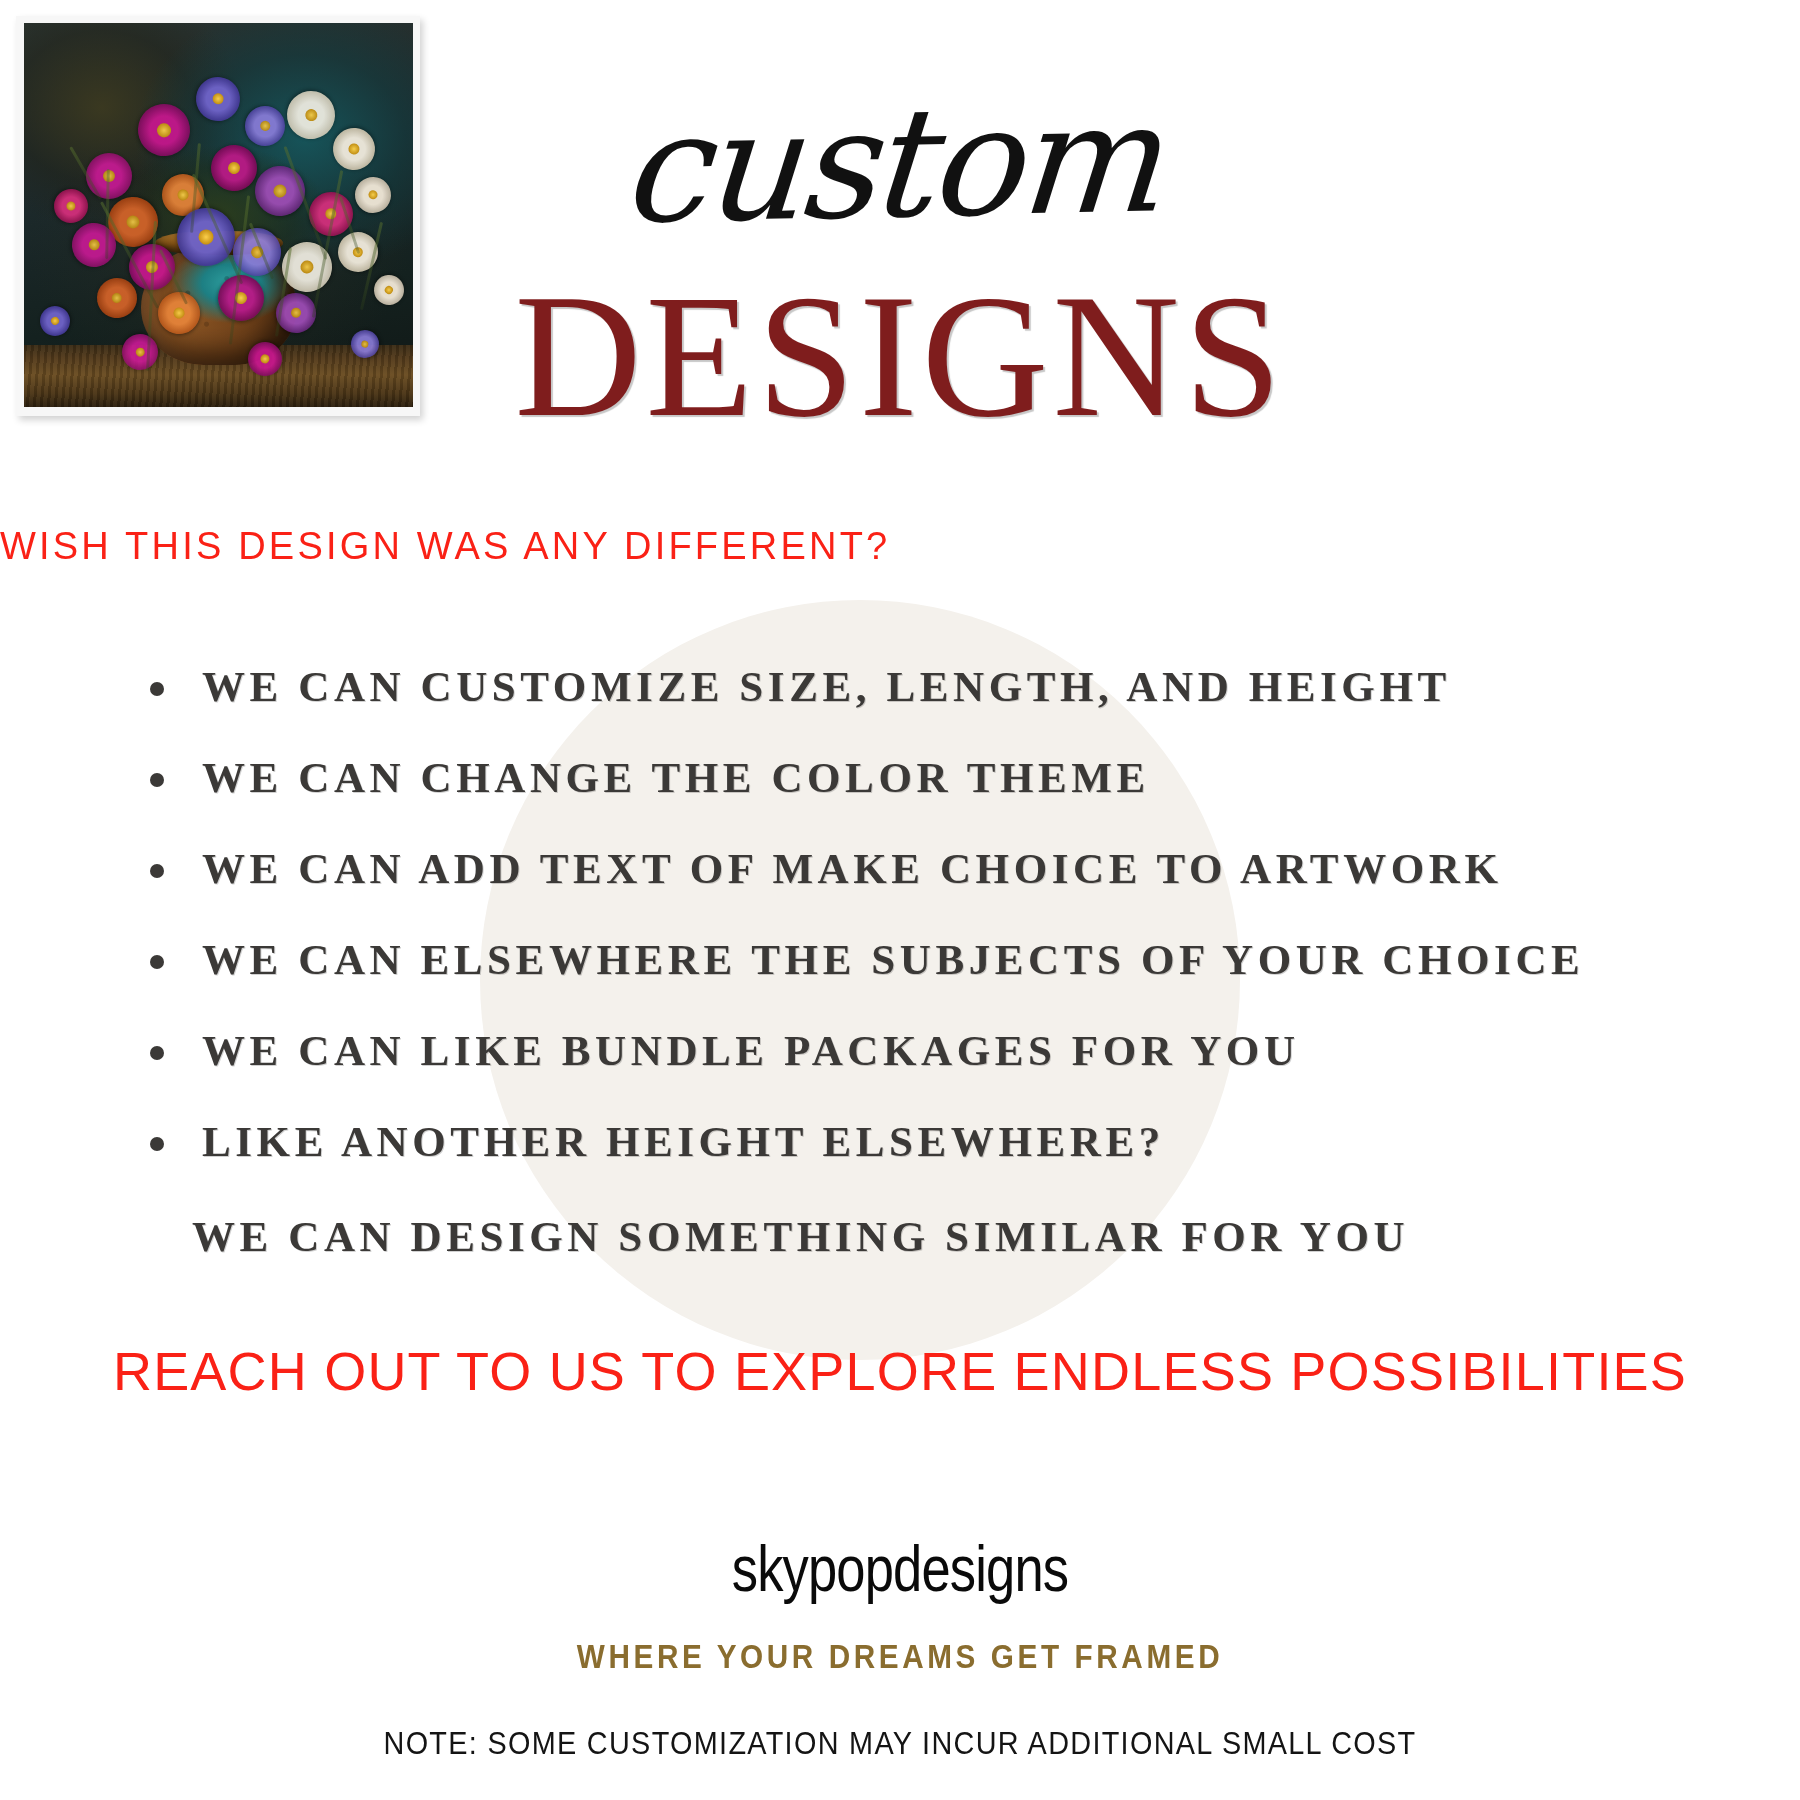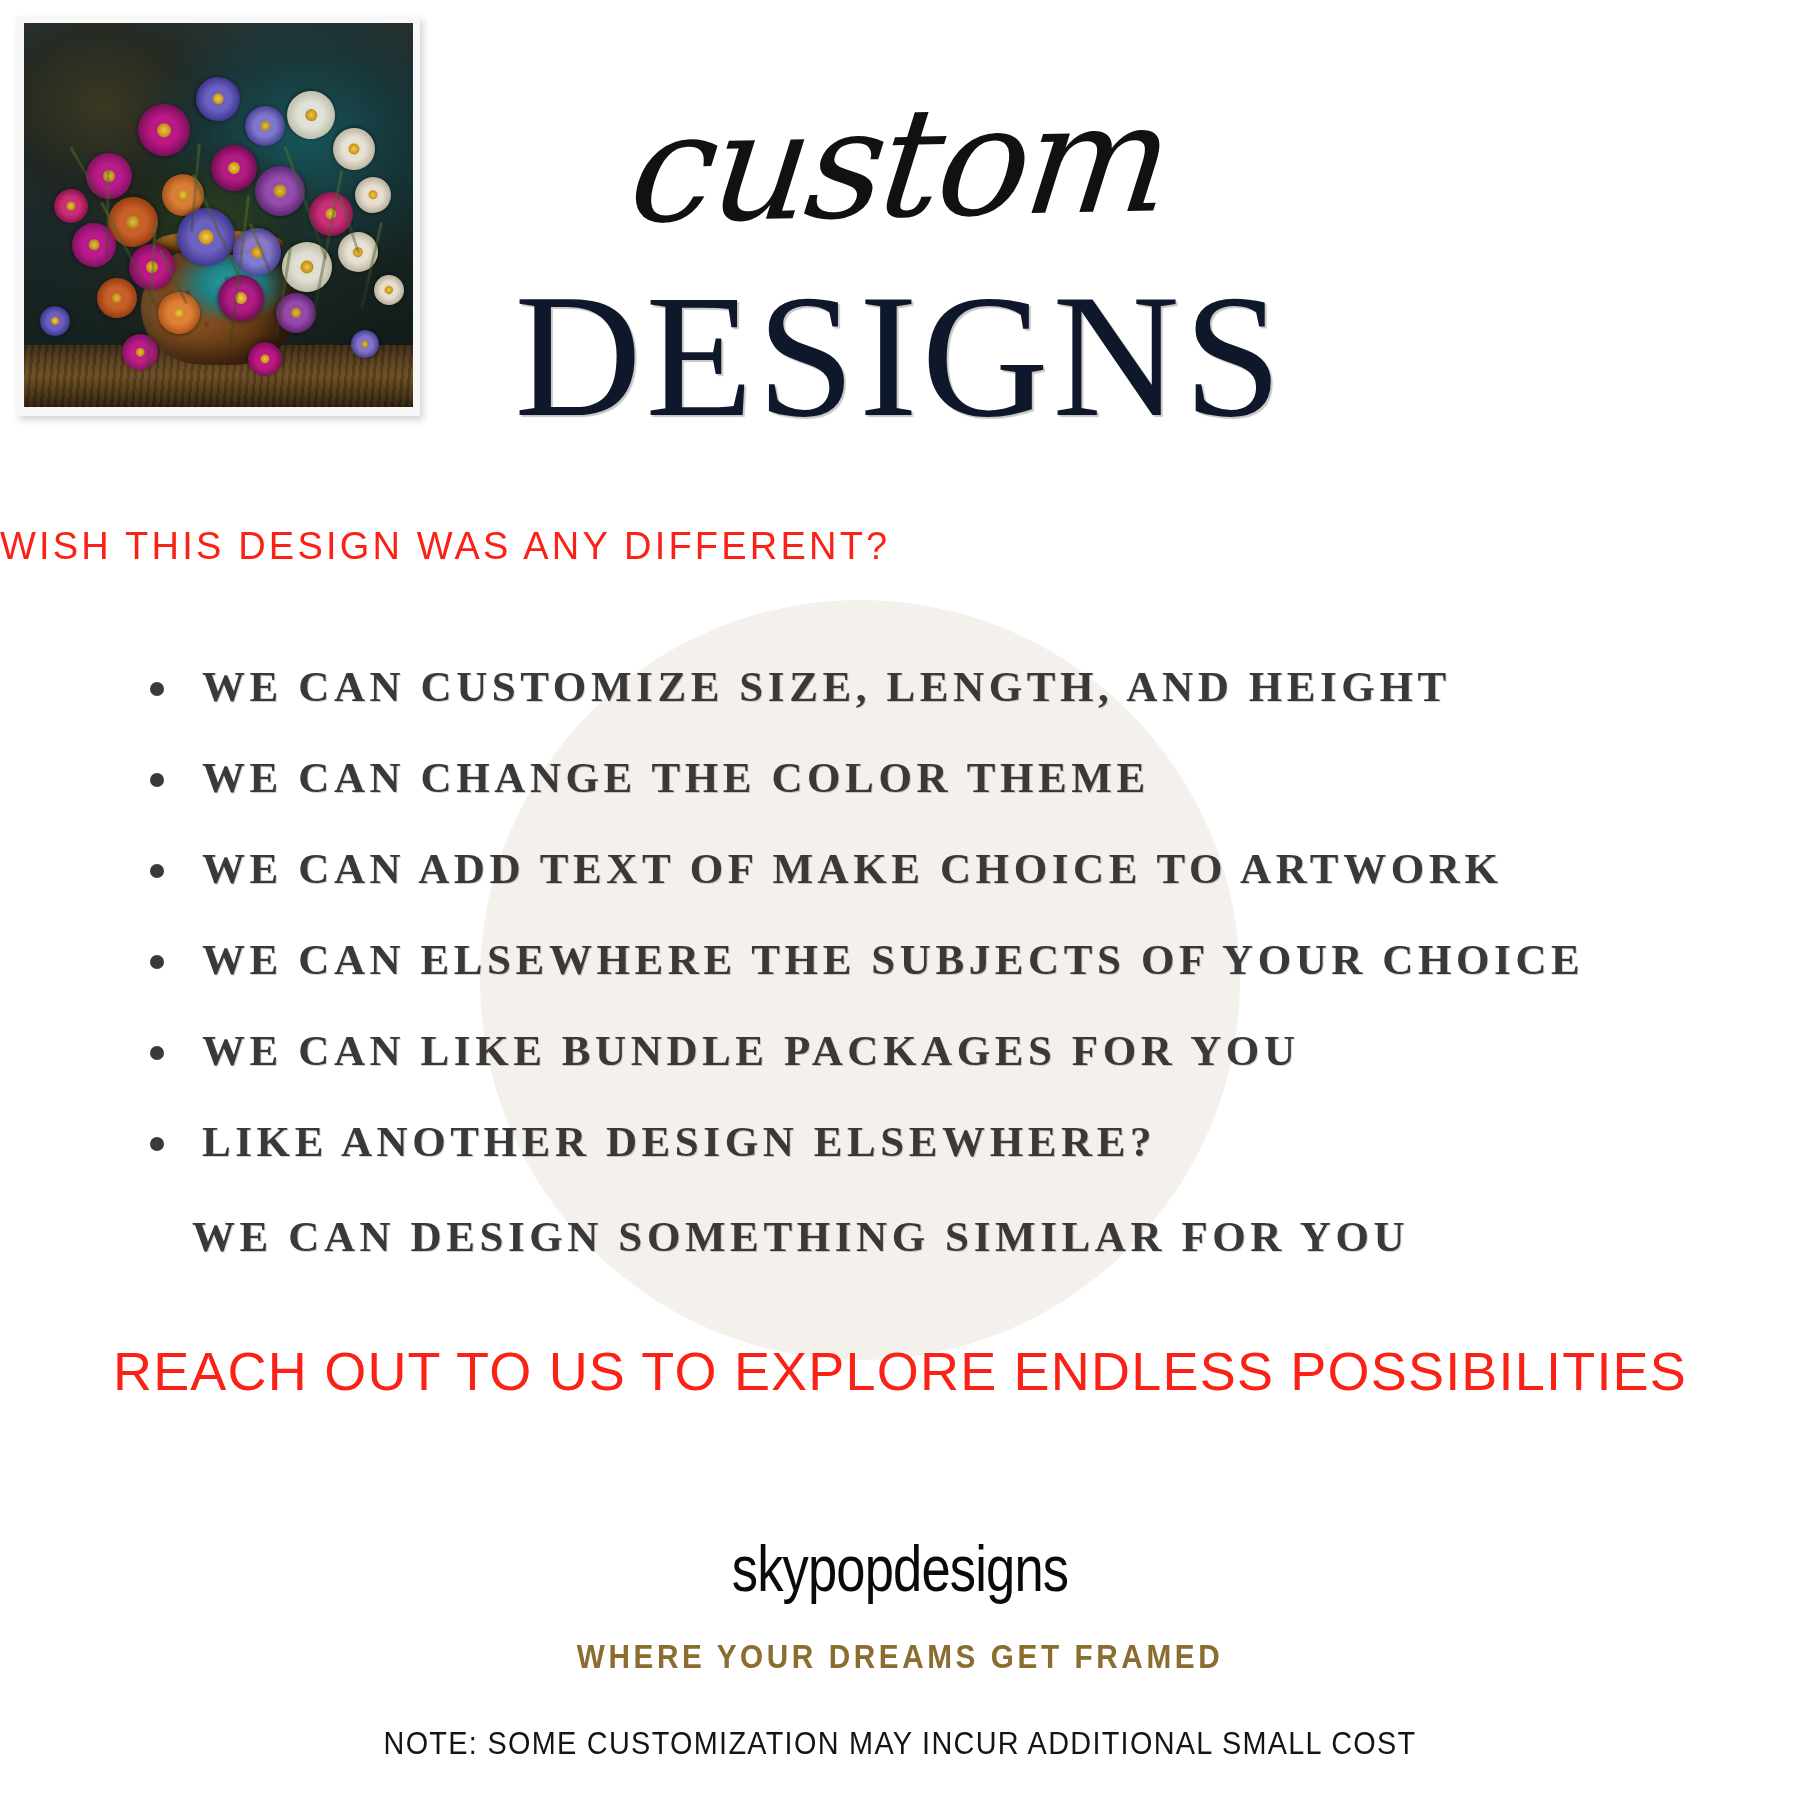--- a/index.html
+++ b/index.html
@@ -157,21 +157,21 @@
   #title-designs {
     position: absolute;
     left: 0; right: 0;
     top: 268px;
     text-align: center;
     font-family: "Liberation Serif", "DejaVu Serif", serif;
     font-weight: 400;
     font-size: 176px;
     line-height: 1;
     letter-spacing: 4px;
-    color: #0f172a;
+    color: #7f1d1d;
     z-index: 2;
     text-shadow: 2px 2px 1px rgba(0,0,0,0.22);
   }
   #tagline-question {
     position: absolute;
     left: 0; right: 0;
     top: 525px;
     font-family: "Liberation Sans", "DejaVu Sans", sans-serif;
     font-weight: 400;
     font-size: 38px;
@@ -343,21 +343,21 @@
 <div id="title-custom">custom</div>
 <div id="title-designs">DESIGNS</div>
 <div id="tagline-question">WISH  THIS  DESIGN  WAS ANY DIFFERENT?</div>
 
 <ul id="feature-list">
     <li><span class="dot"></span><span>WE CAN CUSTOMIZE SIZE, LENGTH, AND HEIGHT</span></li>
     <li><span class="dot"></span><span>WE CAN CHANGE THE COLOR THEME</span></li>
     <li><span class="dot"></span><span>WE CAN ADD TEXT OF MAKE CHOICE TO ARTWORK</span></li>
     <li><span class="dot"></span><span>WE CAN ELSEWHERE THE SUBJECTS OF YOUR CHOICE</span></li>
     <li><span class="dot"></span><span>WE CAN LIKE BUNDLE PACKAGES FOR YOU</span></li>
-    <li><span class="dot"></span><span>LIKE ANOTHER DESIGN ELSEWHERE?</span></li>
+    <li><span class="dot"></span><span>LIKE ANOTHER HEIGHT ELSEWHERE?</span></li>
   </ul>
 <div id="feature-continuation">WE CAN DESIGN SOMETHING SIMILAR FOR YOU</div>
 
 <div id="cta-line">REACH OUT TO US TO EXPLORE ENDLESS POSSIBILITIES</div>
 
 <div id="brand-name">skypopdesigns</div>
 <div id="brand-tagline">WHERE YOUR DREAMS GET FRAMED</div>
 <div id="footnote">NOTE: SOME CUSTOMIZATION MAY INCUR ADDITIONAL SMALL COST</div>
 
 </body></html>

